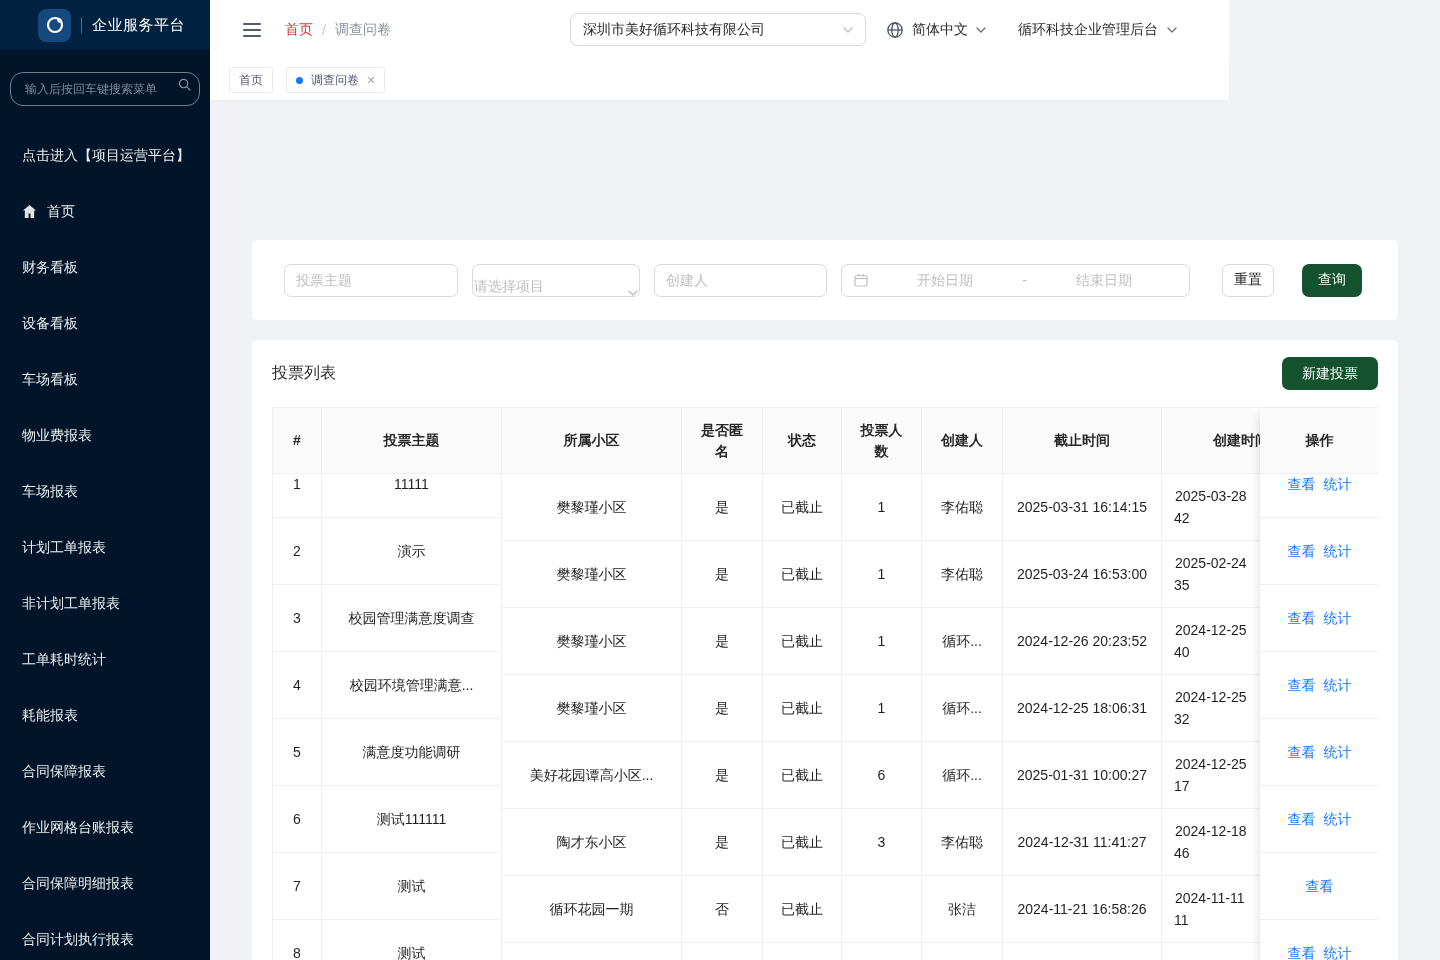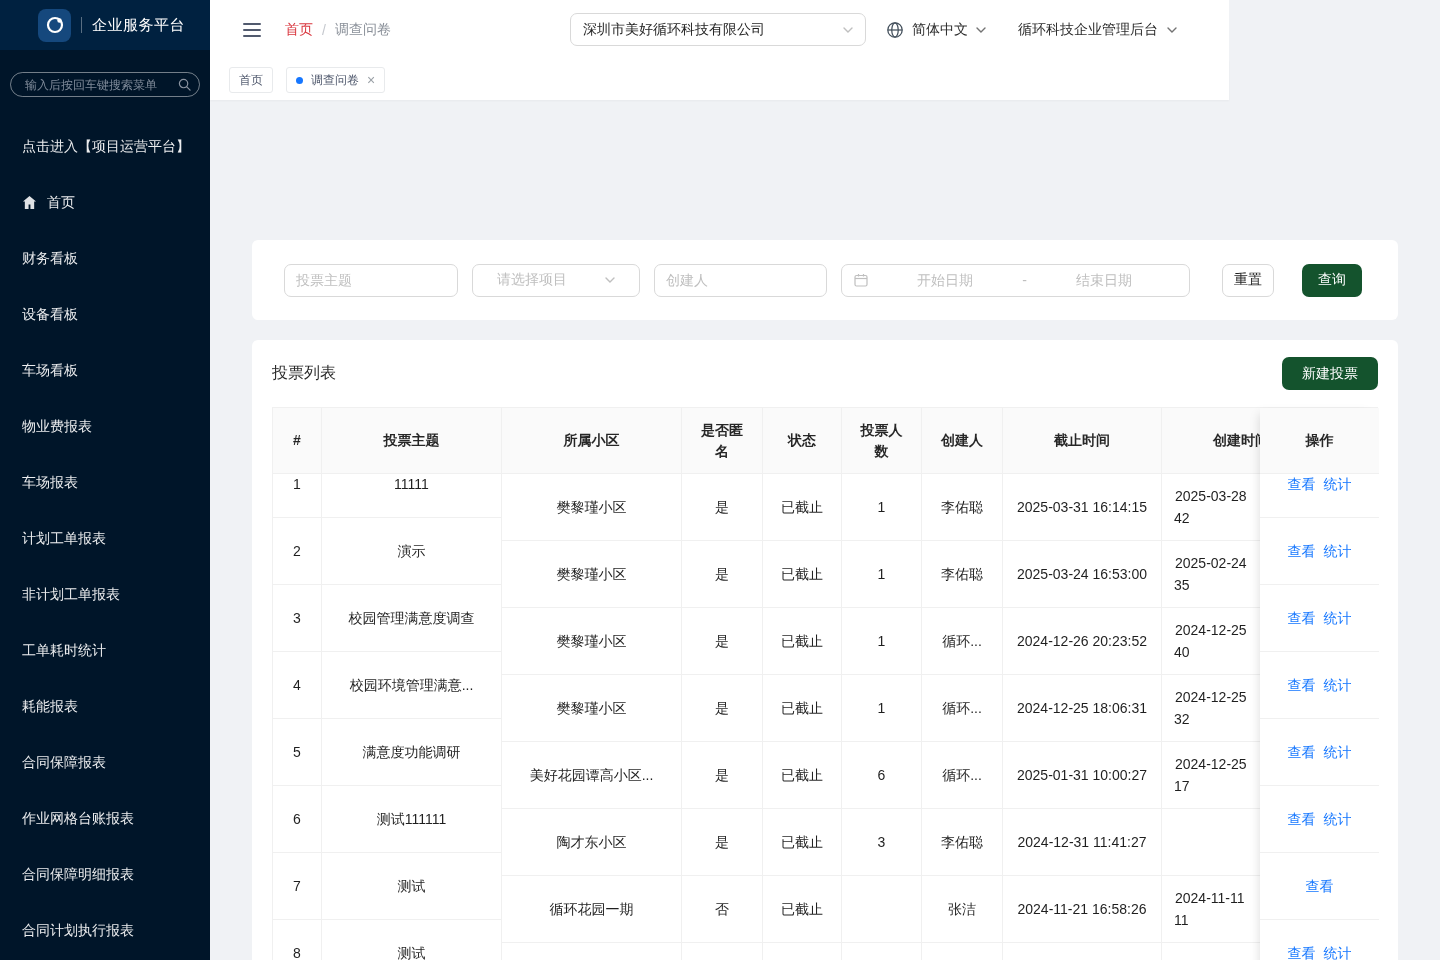--- a/index.html
+++ b/index.html
@@ -8,21 +8,21 @@
   input,button{font-family:inherit;outline:none}
   button{cursor:pointer}
 
   
   .sidebar{position:absolute;left:0;top:0;width:210px;height:960px;background:#001529;z-index:10}
   .logo-row{height:50px;background:#002140;display:flex;align-items:center;padding-left:38px}
   .logo-box{width:33px;height:33px;border-radius:8px;background:#15487d;display:flex;align-items:center;justify-content:center;flex:none}
   .logo-div{width:1px;height:16px;background:rgba(255,255,255,0.35);margin:0 10px;flex:none}
   .brand{color:#fff;font-size:15px;letter-spacing:.5px;white-space:nowrap}
   .search-wrap{position:relative;margin:22px 10px 0}
-  .search-input{width:100%;height:25px;background:transparent;border:1px solid rgba(255,255,255,0.45);border-radius:13px;color:rgba(255,255,255,0.85);font-size:12px;padding:0 28px 0 14px}
+  .search-input{width:100%;height:34px;background:transparent;border:1px solid rgba(255,255,255,0.45);border-radius:13px;color:rgba(255,255,255,0.85);font-size:12px;padding:0 28px 0 14px}
   .search-input::placeholder{color:#7e8a99}
   .search-ic{position:absolute;right:9px;top:6px;display:flex}
   .menu{margin-top:22px}
   .menu-item{height:56px;display:flex;align-items:center;gap:10px;padding-left:22px;color:rgba(255,255,255,0.92);font-size:14px;cursor:pointer;white-space:nowrap;overflow:hidden}
   .mi-icon{display:flex;flex:none}
 
   
   .topbar{position:absolute;left:210px;top:0;width:1019px;height:60px;background:#fff;z-index:5}
   .collapse{position:absolute;left:33px;top:23px;cursor:pointer;display:flex}
   .crumbs{position:absolute;left:75px;top:0;height:60px;display:flex;align-items:center;font-size:14px}
@@ -41,21 +41,21 @@
   .tabsbar{position:absolute;left:210px;top:60px;width:1019px;height:40px;background:#fff;display:flex;align-items:center;gap:13px;padding-left:19px;z-index:5;box-shadow:0 1px 2px rgba(0,0,0,0.04)}
   .chip{height:26px;display:flex;align-items:center;border:1px solid #e8eaec;border-radius:3px;background:#fff;padding:0 9px;font-size:12px;color:#515a6e;cursor:pointer;white-space:nowrap}
   .chip .dot{width:7px;height:7px;border-radius:50%;background:#1677ff;margin-right:8px;flex:none}
   .chip .x{margin-left:8px;color:#9aa0a6;font-size:14px;line-height:1;cursor:pointer}
 
   
   .filter-card{position:absolute;left:252px;top:240px;width:1146px;height:80px;background:#fff;border-radius:6px;display:flex;align-items:center;padding:0 36px 0 32px;z-index:2}
   .f-input{height:33px;border:1px solid #d9d9d9;border-radius:7px;font-size:14px;padding:0 11px;color:rgba(0,0,0,0.88);background:#fff}
   .f-input::placeholder{color:#bfbfbf}
   .f-topic{width:174px;margin-right:14px}
-  .f-select{width:168px;height:33px;border:1px solid #d9d9d9;border-radius:7px;background:#fff;display:flex;align-items:center;justify-content:space-between;padding:0 24px;margin-right:14px;cursor:pointer}
+  .f-select{width:168px;height:33px;border:1px solid #d9d9d9;border-radius:7px;background:#fff;display:flex;align-items:flex-end;justify-content:space-between;padding:0 1px;margin-right:14px;cursor:pointer}
   .f-select .ph{color:#bfbfbf;font-size:14px}
   .f-creator{width:173px;margin-right:14px}
   .f-range{width:349px;height:33px;border:1px solid #d9d9d9;border-radius:7px;background:#fff;display:flex;align-items:center;padding:0 12px}
   .f-range .cal{display:flex;flex:none;margin-right:4px}
   .r-in{border:none;width:140px;text-align:center;font-size:14px;flex:1;background:transparent}
   .r-in::placeholder{color:#bfbfbf}
   .r-sep{color:#bfbfbf;padding:0 4px}
   .spacer{flex:1}
   .btn-default{height:33px;padding:0 11px;border:1px solid #d9d9d9;border-radius:7px;background:#fff;font-size:14px;color:rgba(0,0,0,0.88)}
   .btn-primary{height:33px;padding:0 16px;border:none;border-radius:7px;background:#14532d;color:#fff;font-size:14px}
@@ -369,20 +369,24 @@
                 <div class="l2">17</div>
               </div>
             </div>
             <div class="tr">
               <div class="td c-comm">陶才东小区</div>
               <div class="td c-anon">是</div>
               <div class="td c-status">已截止</div>
               <div class="td c-voters">3</div>
               <div class="td c-creator">李佑聪</div>
               <div class="td c-dead">2024-12-31 11:41:27</div>
+              <div class="td c-created created">
+                <div class="l1">2024-12-18</div>
+                <div class="l2">46</div>
+              </div>
             </div>
             <div class="tr">
               <div class="td c-comm">循环花园一期</div>
               <div class="td c-anon">否</div>
               <div class="td c-status">已截止</div>
               <div class="td c-voters"></div>
               <div class="td c-creator">张洁</div>
               <div class="td c-dead">2024-11-21 16:58:26</div>
               <div class="td c-created created">
                 <div class="l1">2024-11-11</div>

